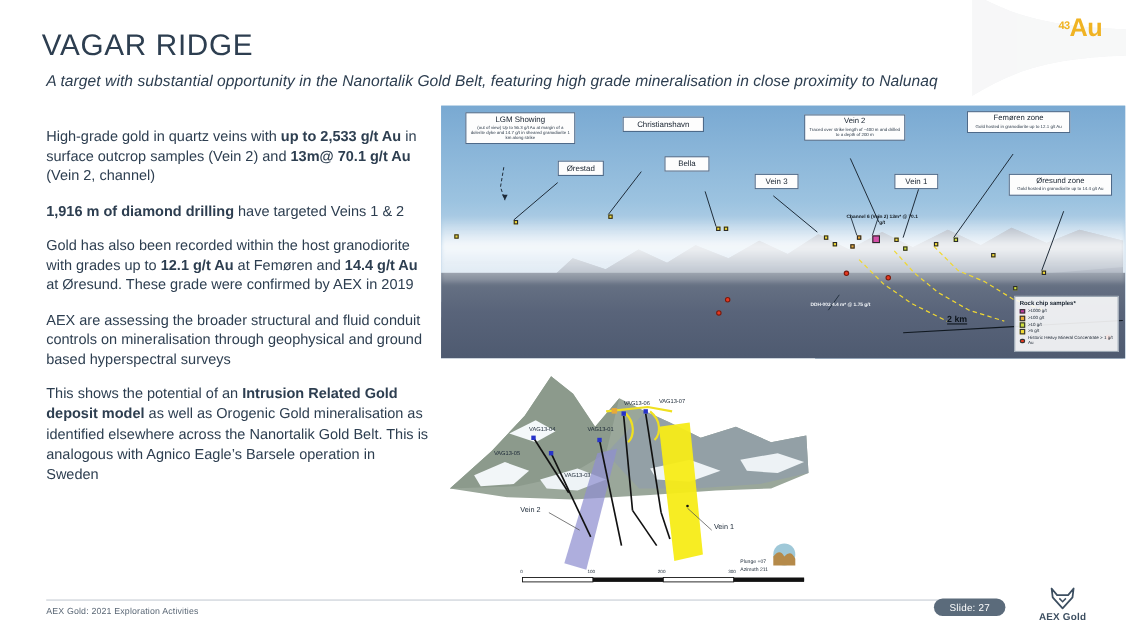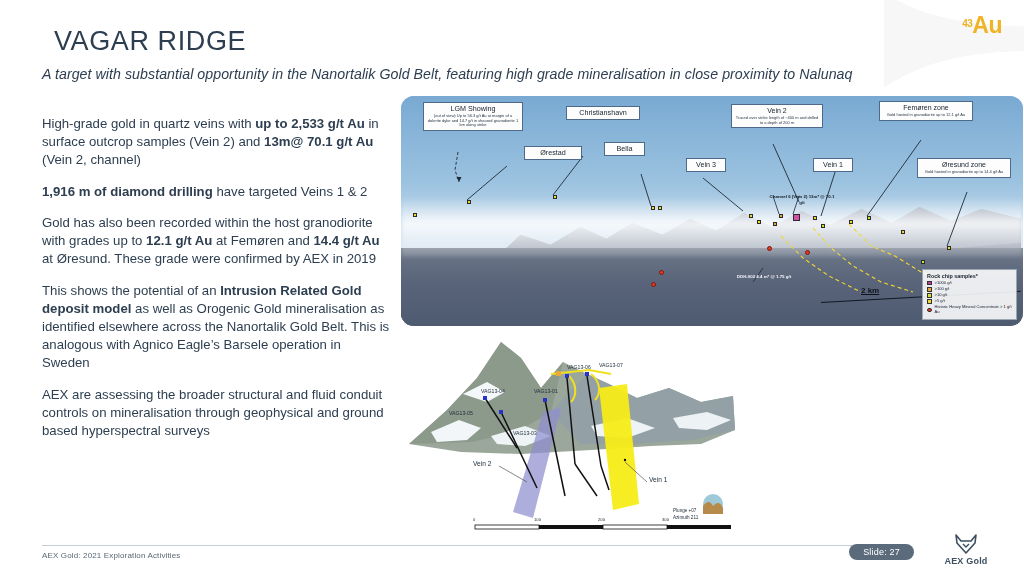--- a/index.html
+++ b/index.html
@@ -21,21 +21,21 @@
     position:absolute;top:12px;right:22px;
     font-family:"Liberation Sans",sans-serif;
     color:#f0b323;font-weight:bold;
     letter-spacing:-.5px;
   }
   .au-logo .num{font-size:10px;vertical-align:super;font-weight:bold;}
   .au-logo .sym{font-size:23px;font-weight:bold;}
 
   
   .title{
-    position:absolute;left:54px;top:26px;
+    position:absolute;left:38px;top:26px;
     font-size:27px;letter-spacing:.6px;color:#2d3e50;font-weight:400;
   }
   .subtitle{
     position:absolute;left:42px;top:66px;right:40px;
     font-size:14.2px;font-style:italic;color:#2d3e50;font-weight:400;
     letter-spacing:.05px;
   }
 
   
   .body-col{
@@ -62,21 +62,21 @@
     position:absolute;right:22px;bottom:10px;text-align:center;width:72px;
   }
   .brand .mark{display:block;margin:0 auto;}
   .brand .name{
     display:block;font-size:9px;font-weight:bold;color:#3d4f61;margin-top:1px;letter-spacing:.2px;
   }
 
   
   .photo{
     position:absolute;left:401px;top:96px;width:622px;height:230px;
-    overflow:hidden;background:#8fb6d8;border-radius:13px;
+    overflow:hidden;background:#8fb6d8;
   }
   .sky{
     position:absolute;inset:0;
     background:linear-gradient(180deg,#79a9d2 0%,#9cc3e0 38%,#c9dced 60%,#dfe9f1 74%,#cfd8e0 100%);
   }
   .cloudband{
     position:absolute;left:0;right:0;top:44%;height:26%;
     background:linear-gradient(180deg,rgba(255,255,255,0) 0%,rgba(255,255,255,.85) 45%,rgba(255,255,255,.15) 100%);
     filter:blur(2px);
   }
@@ -154,22 +154,22 @@
     <span class="num">43</span><span class="sym">Au</span>
   </div>
 
   <div class="title">VAGAR RIDGE</div>
   <div class="subtitle">A target with substantial opportunity in the Nanortalik Gold Belt, featuring high grade mineralisation in close proximity to Nalunaq</div>
 
   <div class="body-col" id="bodyCol">
       <p><span>High-grade gold in quartz veins with </span><b>up to 2,533 g/t Au</b><span> in surface outcrop samples (Vein 2) and </span><b>13m@ 70.1 g/t Au</b><span> (Vein 2, channel)</span></p>
       <p><b>1,916 m of diamond drilling</b><span> have targeted Veins 1 &amp; 2</span></p>
       <p><span>Gold has also been recorded within the host granodiorite with grades up to </span><b>12.1 g/t Au</b><span> at Femøren and </span><b>14.4 g/t Au</b><span> at Øresund. These grade were confirmed by AEX in 2019</span></p>
+      <p><span>AEX are assessing the broader structural and fluid conduit controls on mineralisation through geophysical and ground based hyperspectral surveys</span></p>
       <p><span>This shows the potential of an </span><b>Intrusion Related Gold deposit model</b><span> as well as Orogenic Gold mineralisation as identified elsewhere across the Nanortalik Gold Belt.  This is analogous with Agnico Eagle’s Barsele operation in Sweden</span></p>
-      <p><span>AEX are assessing the broader structural and fluid conduit controls on mineralisation through geophysical and ground based hyperspectral surveys</span></p>
     </div>
 
   <div class="photo">
     <div class="sky"></div>
 
     <svg class="ridge" viewBox="0 0 622 143" preserveAspectRatio="none">
       <path d="M0 92 L22 80 L48 86 L70 66 L96 74 L120 52 L150 62 L180 44 L206 56 L232 40 L262 52 L290 36 L316 48 L344 30 L372 44 L402 28 L430 42 L462 26 L492 40 L520 24 L552 38 L582 26 L622 36 L622 143 L0 143 Z" fill="#8d98a9"></path>
       <path d="M0 92 L22 80 L48 86 L70 66 L96 74 L120 52 L150 62 L180 44 L206 56 L232 40 L262 52 L290 36 L316 48 L344 30 L372 44 L402 28 L430 42 L462 26 L492 40 L520 24 L552 38 L582 26 L622 36 L622 60 L0 112 Z" fill="#a7b2c0" opacity=".7"></path>
       <path d="M0 106 L40 98 L78 110 L118 96 L162 108 L210 94 L256 106 L300 92 L348 104 L396 90 L444 102 L492 88 L540 100 L588 90 L622 98 L622 143 L0 143 Z" fill="#6f7b8d"></path>
       <path d="M12 100 L34 92 L50 104 L72 94 L94 106 L70 118 L40 112 Z" fill="#eef3f7" opacity=".85"></path>
@@ -198,21 +198,21 @@
 
       <path d="M448 128 L470 150 L494 160 L520 176 L548 186" stroke="#f0d832" stroke-width="1.1" fill="none" stroke-dasharray="4,3"></path>
       <path d="M412 132 L430 152 L452 170 L480 186 L512 196" stroke="#f0d832" stroke-width="1.1" fill="none" stroke-dasharray="4,3"></path>
       <path d="M380 140 L402 162 L428 180 L460 196" stroke="#f0d832" stroke-width="1.1" fill="none" stroke-dasharray="4,3"></path>
     </svg>
 
     <div class="cal" style="left:22px;top:6px;width:100px;">
       <span class="h">LGM Showing</span>
       <span class="s">(out of view) Up to 56.3 g/t Au at margin of a dolerite dyke and 14.7 g/t in sheared granodiorite 1 km along strike</span>
     </div>
-    <div class="cal" style="left:106px;top:50px;width:58px;margin-left:17px;">
+    <div class="cal" style="left:106px;top:50px;width:42px;">
       <span class="h">Ørestad</span>
     </div>
     <div class="cal" style="left:165px;top:10px;width:74px;">
       <span class="h">Christianshavn</span>
     </div>
     <div class="cal" style="left:203px;top:46px;width:41px;">
       <span class="h">Bella</span>
     </div>
     <div class="cal" style="left:285px;top:62px;width:40px;">
       <span class="h">Vein 3</span>

